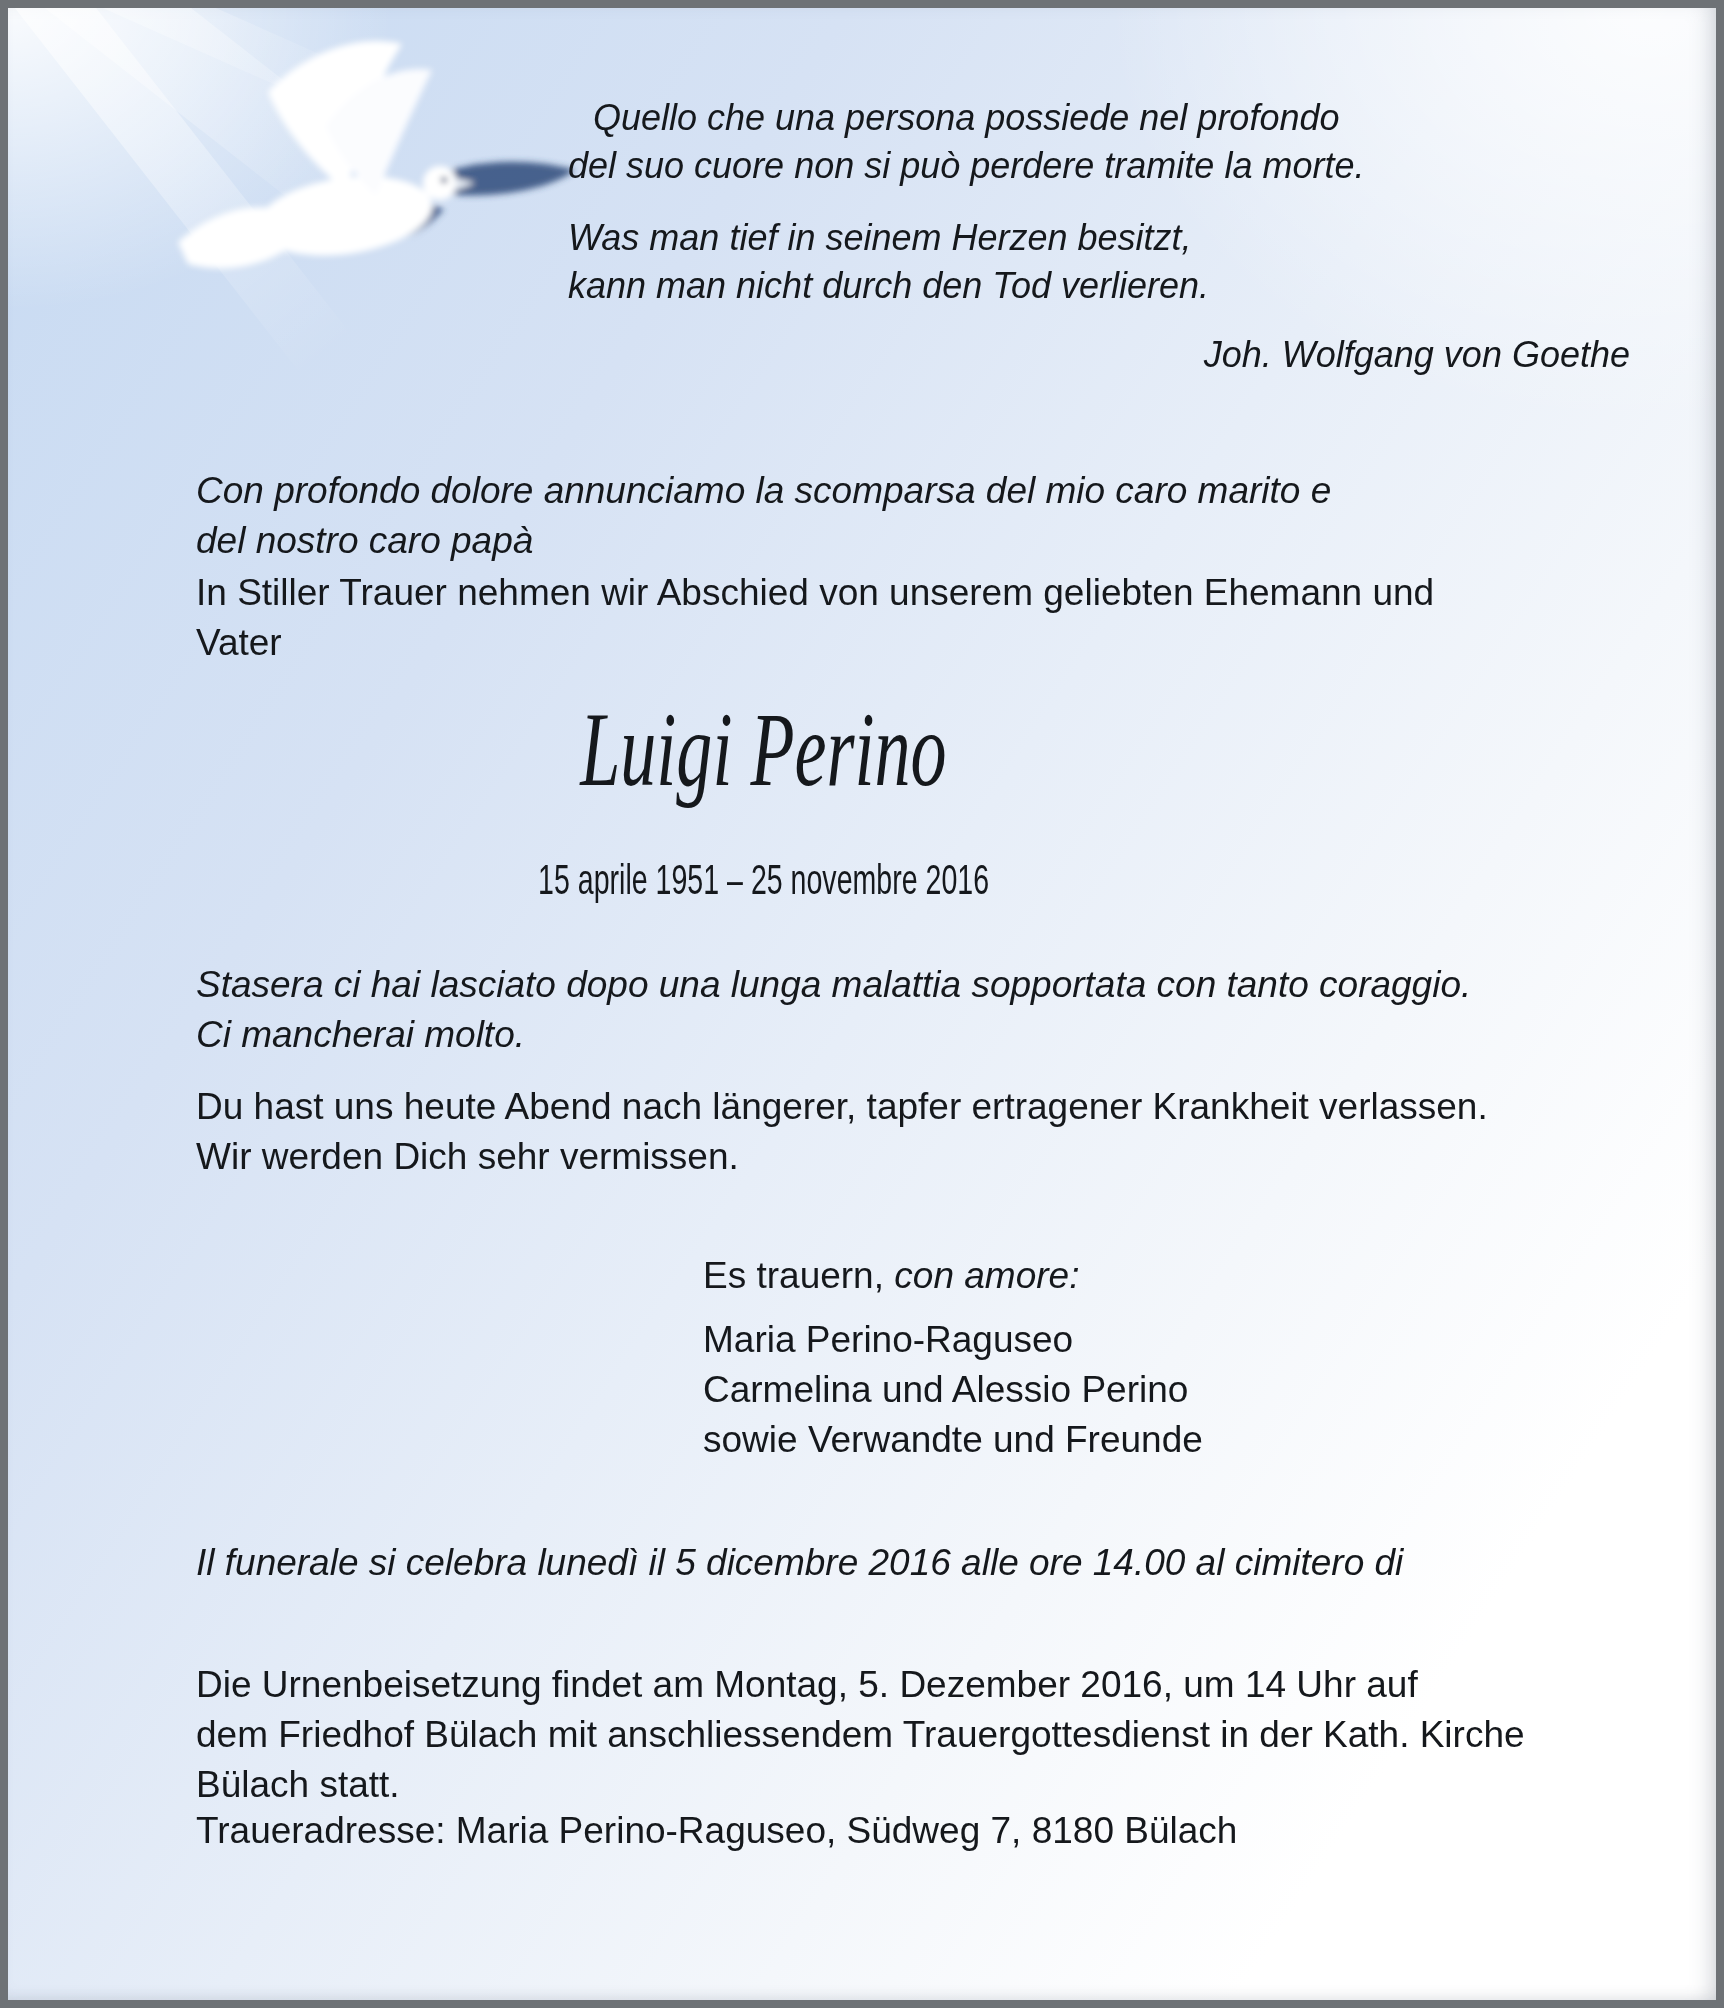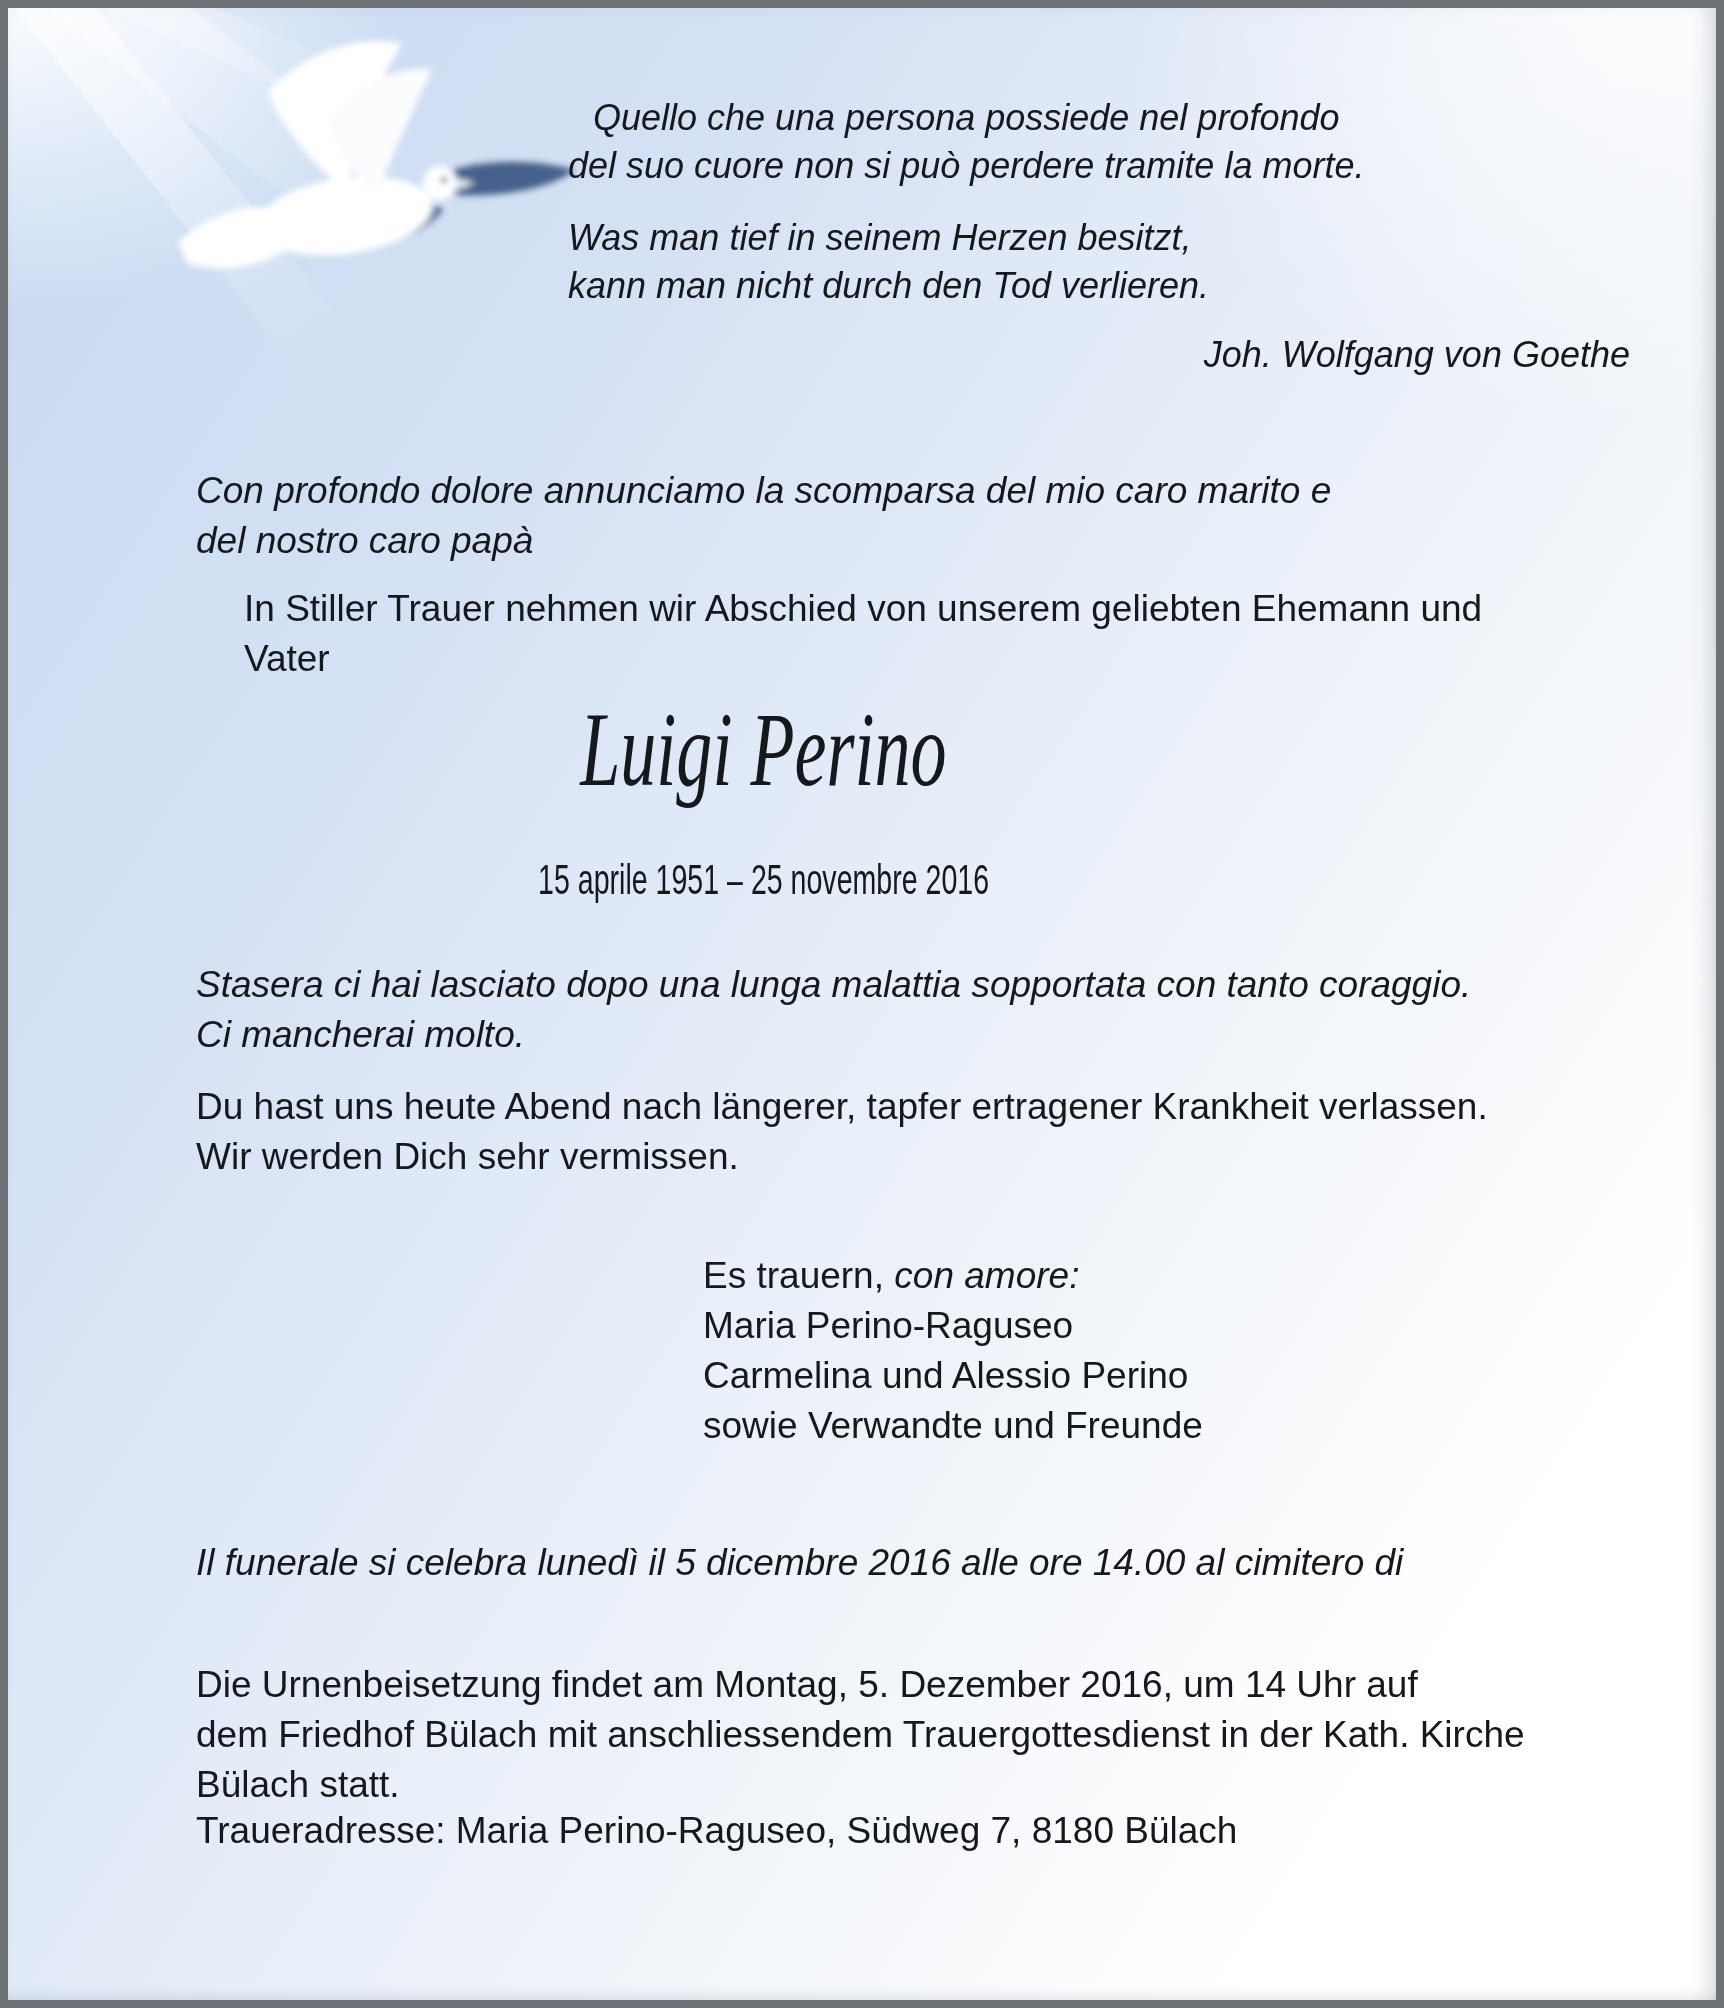--- a/index.html
+++ b/index.html
@@ -33,21 +33,21 @@
   .quote-it, .quote-de, .attribution,
   .farewell-it, .ann-it, .funeral-it { font-style:italic; }
 
   .quote-it, .quote-de { position:absolute; left:560px; font-size:36px; line-height:48px; }
   .quote-it { top:86px;text-align:center; }
   .quote-de { top:206px; }
   .attribution { position:absolute; left:560px; top:326px; width:1062px; text-align:right; font-size:36px; }
 
   .body-block { position:absolute; left:188px; font-size:37px; line-height:50px; }
   .ann-it      { top:458px; }
-  .ann-de      { top:576px;margin-left:48px; }
+  .ann-de      { top:560px; }
   .farewell-it { top:952px; }
   .farewell-de { top:1074px; }
   .funeral-it  { top:1530px; }
   .funeral-de  { top:1652px; }
   .address     { top:1798px; }
 
   .center-wrap { position:absolute; left:188px; width:1135px; text-align:center; }
   .name-wrap { top:676px; }
   .name {
     display:inline-block;
@@ -57,21 +57,21 @@
     transform:scaleX(.68); transform-origin:50% 50%;
   }
   .date-wrap { top:848px; }
   .dates {
     display:inline-block;
     font-size:42px;
     transform:scaleX(.68); transform-origin:50% 50%;
   }
 
   .mourners { position:absolute; left:695px; top:1243px; font-size:37px; line-height:50px; }
-  .mourners .names { }
+  .mourners .names { margin-top:14px; }
   .mourners .em { font-style:italic; margin-left:.28em; }
 </style>
 </head>
 <body>
 
 <div class="sheet">
 
   <div class="ray ray1"></div>
   <div class="ray ray2"></div>
   <div class="ray ray3"></div>

